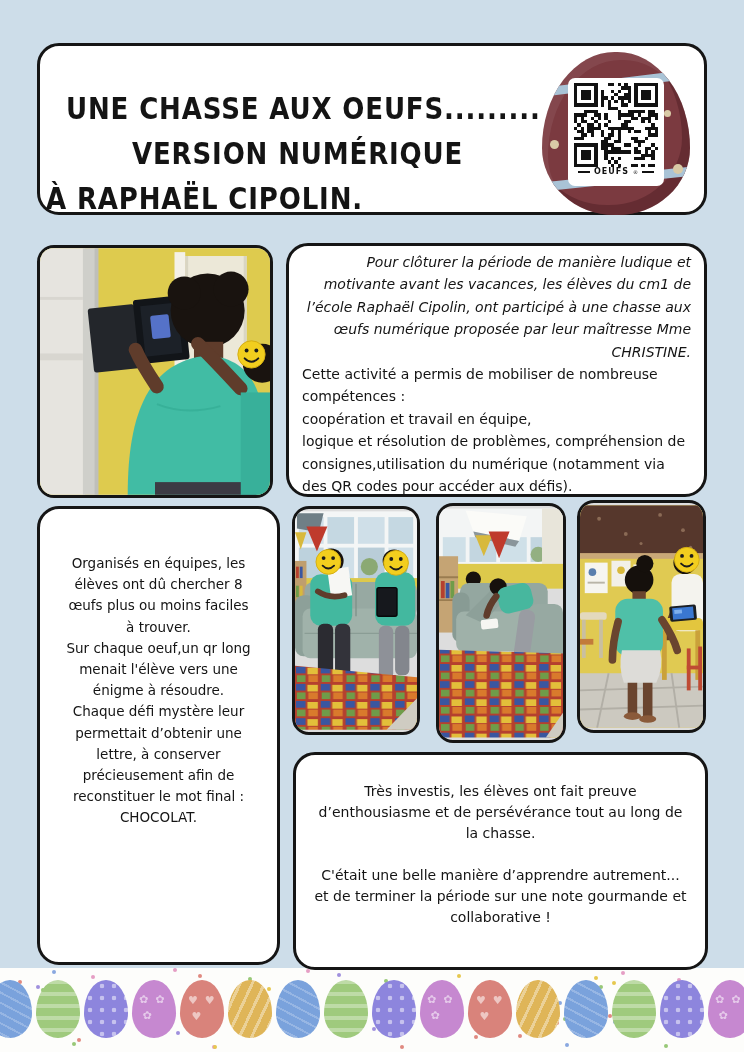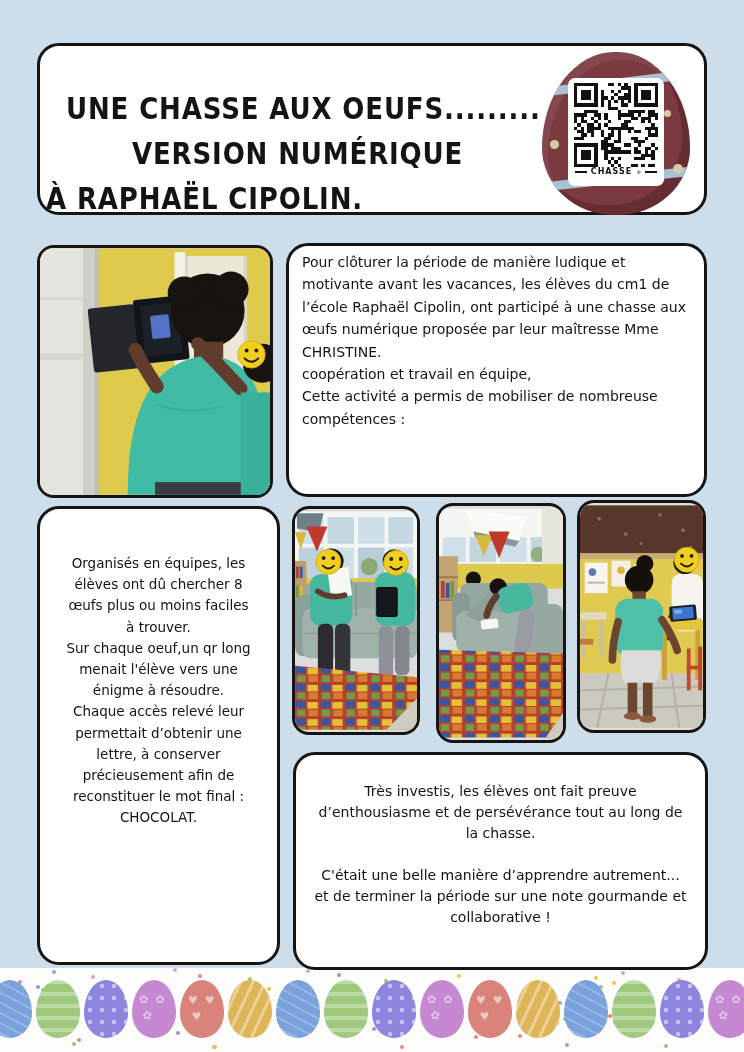--- a/index.html
+++ b/index.html
@@ -28,21 +28,21 @@
   .qr-card{position:absolute;left:26px;top:26px;width:96px;height:108px;background:#fff;border-radius:7px;}
   .qr-card svg{display:block;margin:5px auto 0;}
   .qr-brand{display:flex;align-items:center;justify-content:center;gap:4px;margin-top:0px;}
   .qr-brand .dash{width:12px;height:2px;background:#111;}
   .qr-brand .brand{font-size:8px;font-weight:bold;letter-spacing:1px;color:#111;}
   .qr-brand .reg{font-size:5px;color:#111;}
 
   
   .intro-box{left:286px;top:243px;width:421px;height:254px;padding:5px 13px;font-size:14px;line-height:22.4px;}
   .intro-box p{margin:0;}
-  .center{text-align:left;}
+  .center{text-align:right;font-style:italic;}
   .team-box{left:37px;top:506px;width:243px;height:459px;padding:44px 26px 10px;font-size:13.5px;line-height:21.2px;text-align:center;}
   .team-box p{margin:0;}
   .concl-box{left:293px;top:752px;width:415px;height:218px;padding:26px 18px 10px;font-size:14px;line-height:21px;text-align:center;}
   .concl-box p{margin:0;}
   .gap-before{margin-top:21px !important;}
 
   
   .photo-main{left:37px;top:245px;width:236px;height:253px;}
   .photo-a{left:292px;top:506px;width:128px;height:229px;}
   .photo-b{left:436px;top:503px;width:130px;height:240px;}
@@ -367,21 +367,21 @@
               <rect x="13" y="24" width="1" height="1"></rect>
               <rect x="17" y="24" width="1" height="1"></rect>
               <rect x="18" y="24" width="1" height="1"></rect>
               <rect x="20" y="24" width="1" height="1"></rect>
               <rect x="22" y="24" width="1" height="1"></rect>
               <rect x="23" y="24" width="1" height="1"></rect>
             </g>
           </svg>
         <div class="qr-brand">
           <span class="dash"></span>
-          <span class="brand">CHASSE</span>
+          <span class="brand">OEUFS</span>
           <span class="reg">®</span>
           <span class="dash"></span>
         </div>
       </div>
     </div>
   </div>
 
   <div class="photo photo-main">
     <svg viewBox="0 0 236 253">
       <rect x="0" y="0" width="236" height="253" fill="#decb4e"></rect>
@@ -418,28 +418,29 @@
         <circle cx="217" cy="109" r="14" fill="#f2ce1e" stroke="#d4ad12" stroke-width="1"></circle>
         <circle cx="212" cy="105" r="2" fill="#1c1c1c"></circle>
         <circle cx="222" cy="105" r="2" fill="#1c1c1c"></circle>
         <path d="M210,113 Q217,120 224,113" stroke="#1c1c1c" stroke-width="2" fill="none" stroke-linecap="round"></path>
       </g>
     </svg>
   </div>
 
   <div class="box intro-box">
     <p class="center">Pour clôturer la période de manière ludique et motivante avant les vacances, les élèves du cm1 de l’école Raphaël Cipolin, ont participé à une chasse aux œufs numérique proposée par leur maîtresse Mme CHRISTINE.</p>
+    <p>Cette activité a permis de mobiliser de nombreuse compétences :</p>
     <p>coopération et travail en équipe,</p>
-    <p>Cette activité a permis de mobiliser de nombreuse compétences :</p>
+    <p>logique et résolution de problèmes, compréhension de consignes,utilisation du numérique (notamment via des QR codes pour accéder aux défis).</p>
   </div>
 
   <div class="box team-box">
     <p>Organisés en équipes, les élèves ont dû chercher 8 œufs plus ou moins faciles à trouver.</p>
     <p>Sur chaque oeuf,un qr long menait l'élève vers une énigme à résoudre.</p>
-    <p>Chaque accès relevé leur permettait d’obtenir une lettre, à conserver précieusement afin de reconstituer le mot final : CHOCOLAT.</p>
+    <p>Chaque défi mystère leur permettait d’obtenir une lettre, à conserver précieusement afin de reconstituer le mot final : CHOCOLAT.</p>
   </div>
 
   <div class="photo photo-a">
     <svg viewBox="0 0 128 229">
       <defs>
         <pattern id="cpA" width="26" height="18" patternUnits="userSpaceOnUse">
           <rect width="26" height="18" fill="#b5402e"></rect>
           <rect x="1" y="1" width="10" height="7" fill="#3a56a0"></rect>
           <rect x="13" y="2" width="11" height="7" fill="#e3bf3a"></rect>
           <rect x="2" y="10" width="9" height="7" fill="#6f9c49"></rect>

